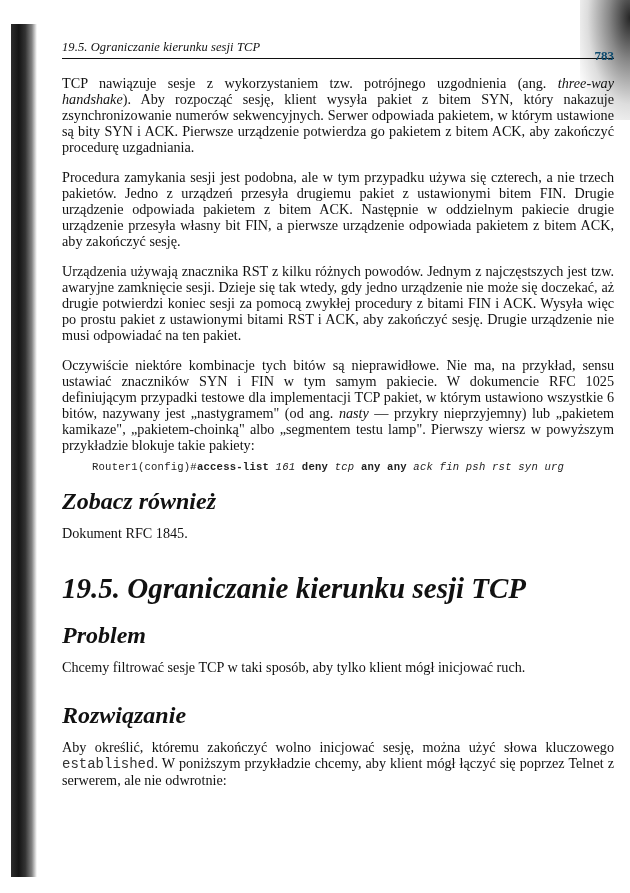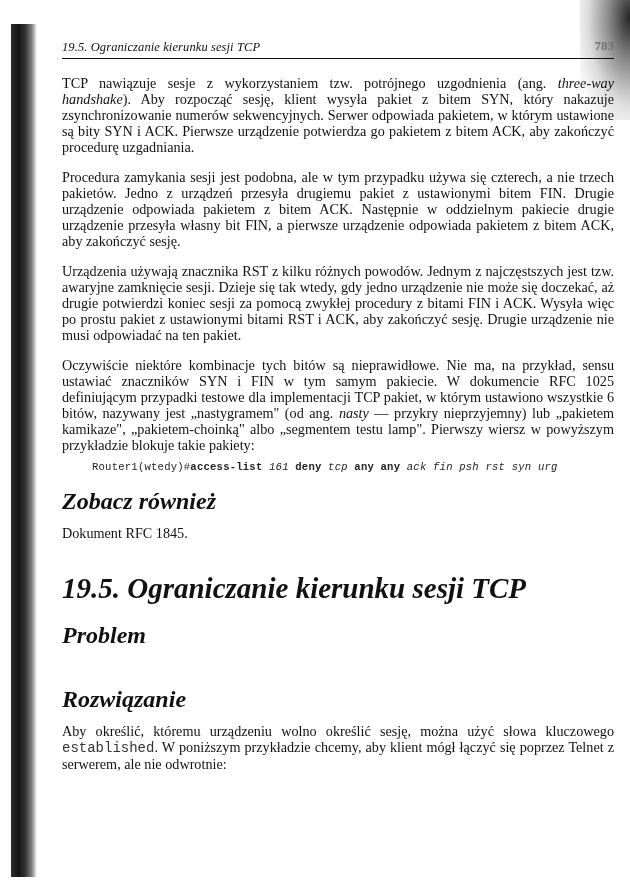--- a/index.html
+++ b/index.html
@@ -44,24 +44,24 @@
       position: absolute;
       left: 0;
       top: 2px;
       font-style: italic;
       font-size: 12.5px;
       letter-spacing: 0.1px;
     }
     .page-number {
       position: absolute;
       right: 0;
-      top: 0;
+      top: 10px;
       font-weight: bold;
       font-size: 13px;
-      color: #737373;
+      color: #0c4a6e;
       filter: blur(0.4px);
       text-align: center;
     }
     .content {
       position: absolute;
       left: 62px;
       top: 75px;
       width: 552px;
     }
     p {
@@ -115,25 +115,26 @@
 
 <div class="content">
   <p class="para"><span>TCP nawiązuje sesje z wykorzystaniem tzw. potrójnego uzgodnienia (ang. </span><em>three-way handshake</em><span>). Aby rozpocząć sesję, klient wysyła pakiet z bitem SYN, który nakazuje zsynchronizowanie numerów sekwencyjnych. Serwer odpowiada pakietem, w którym ustawione są bity SYN i ACK. Pierwsze urządzenie potwierdza go pakietem z bitem ACK, aby zakończyć procedurę uzgadniania.</span></p>
 
   <p class="para">Procedura zamykania sesji jest podobna, ale w tym przypadku używa się czterech, a nie trzech pakietów. Jedno z urządzeń przesyła drugiemu pakiet z ustawionymi bitem FIN. Drugie urządzenie odpowiada pakietem z bitem ACK. Następnie w oddzielnym pakiecie drugie urządzenie przesyła własny bit FIN, a pierwsze urządzenie odpowiada pakietem z bitem ACK, aby zakończyć sesję.</p>
 
   <p class="para">Urządzenia używają znacznika RST z kilku różnych powodów. Jednym z najczęstszych jest tzw. awaryjne zamknięcie sesji. Dzieje się tak wtedy, gdy jedno urządzenie nie może się doczekać, aż drugie potwierdzi koniec sesji za pomocą zwykłej procedury z bitami FIN i ACK. Wysyła więc po prostu pakiet z ustawionymi bitami RST i ACK, aby zakończyć sesję. Drugie urządzenie nie musi odpowiadać na ten pakiet.</p>
 
   <p><span>Oczywiście niektóre kombinacje tych bitów są nieprawidłowe. Nie ma, na przykład, sensu ustawiać znaczników SYN i FIN w tym samym pakiecie. W dokumencie RFC 1025 definiującym przypadki testowe dla implementacji TCP pakiet, w którym ustawiono wszystkie 6 bitów, nazywany jest „nastygramem" (od ang. </span><em>nasty</em><span> — przykry nieprzyjemny) lub „pakietem kamikaze", „pakietem-choinką" albo „segmentem testu lamp". Pierwszy wiersz w powyższym przykładzie blokuje takie pakiety:</span></p>
 
-  <div class="code-line"><span>Router1(wtedy)#</span><b>access-list</b><i> 161 </i><b>deny</b><i> tcp </i><b>any any</b><i> ack fin psh rst syn urg</i></div>
+  <div class="code-line"><span>Router1(config)#</span><b>access-list</b><i> 161 </i><b>deny</b><i> tcp </i><b>any any</b><i> ack fin psh rst syn urg</i></div>
 
 
   <h3>Zobacz również</h3>
   <p>Dokument RFC 1845.</p>
 
   <h2>19.5. Ograniczanie kierunku sesji TCP</h2>
 
   <h3>Problem</h3>
+  <p>Chcemy filtrować sesje TCP w taki sposób, aby tylko klient mógł inicjować ruch.</p>
 
-  <h3 style="margin-top:40px">Rozwiązanie</h3>
-  <p><span>Aby określić, któremu urządzeniu wolno określić sesję, można użyć słowa kluczowego </span><span class="mono">established</span><span>. W poniższym przykładzie chcemy, aby klient mógł łączyć się poprzez Telnet z serwerem, ale nie odwrotnie:</span></p>
+  <h3 style="margin-top:28px">Rozwiązanie</h3>
+  <p><span>Aby określić, któremu zakończyć wolno inicjować sesję, można użyć słowa kluczowego </span><span class="mono">established</span><span>. W poniższym przykładzie chcemy, aby klient mógł łączyć się poprzez Telnet z serwerem, ale nie odwrotnie:</span></p>
 </div>
 
 </body></html>

